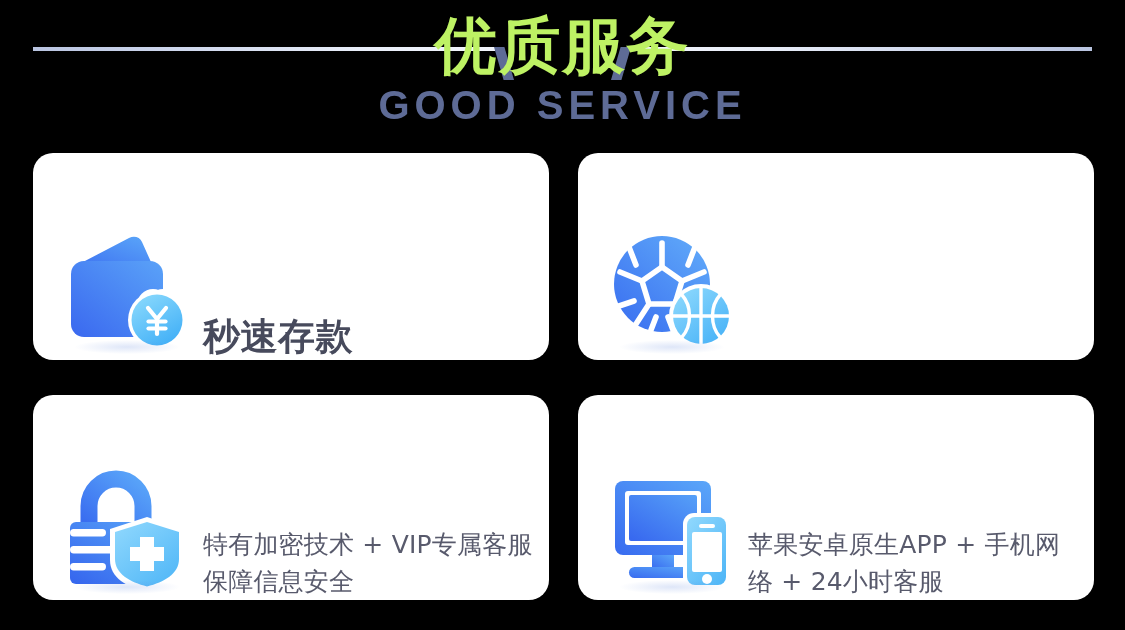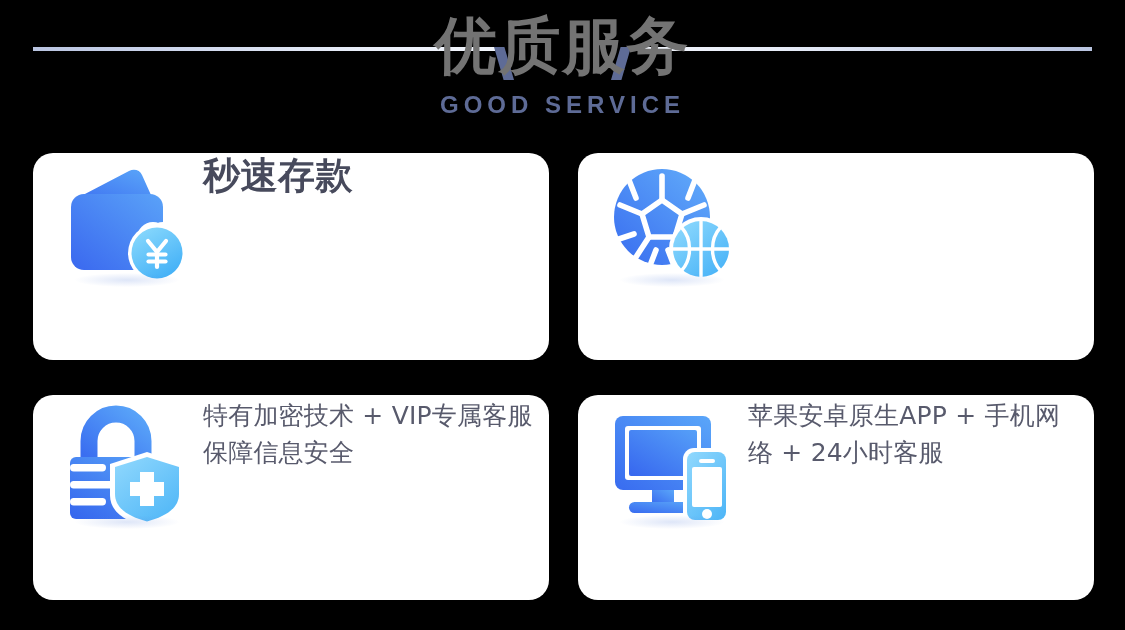--- a/index.html
+++ b/index.html
@@ -72,27 +72,27 @@
     width: 1125px;
     text-align: center;
   }
   .title-cn {
     margin: 0;
     padding-top: 8px;
     font-size: 62px;
     line-height: 76px;
     font-weight: 700;
     letter-spacing: 2px;
-    color: #737373;
+    color: #bef264;
     font-family: "DejaVu Sans", "Liberation Sans", sans-serif;
   }
   .title-en {
     margin: 0;
     padding-top: 4px;
-    font-size: 24px;
+    font-size: 40px;
     line-height: 34px;
     font-weight: 700;
     letter-spacing: 5px;
     color: #5e6b96;
     font-family: "Liberation Sans", sans-serif;
   }
 
   
   .grid {
     position: absolute;
@@ -105,21 +105,21 @@
     grid-template-rows: 207px 205px;
     column-gap: 29px;
     row-gap: 35px;
   }
 
   .card {
     position: relative;
     background: #ffffff;
     border-radius: 20px;
     display: flex;
-    align-items: flex-start;
+    align-items: flex-end;
     overflow: hidden;
   }
 
   .card-icon {
     position: relative;
     flex: 0 0 auto;
     width: 152px;
     height: 140px;
     margin-left: 18px;
     display: flex;

